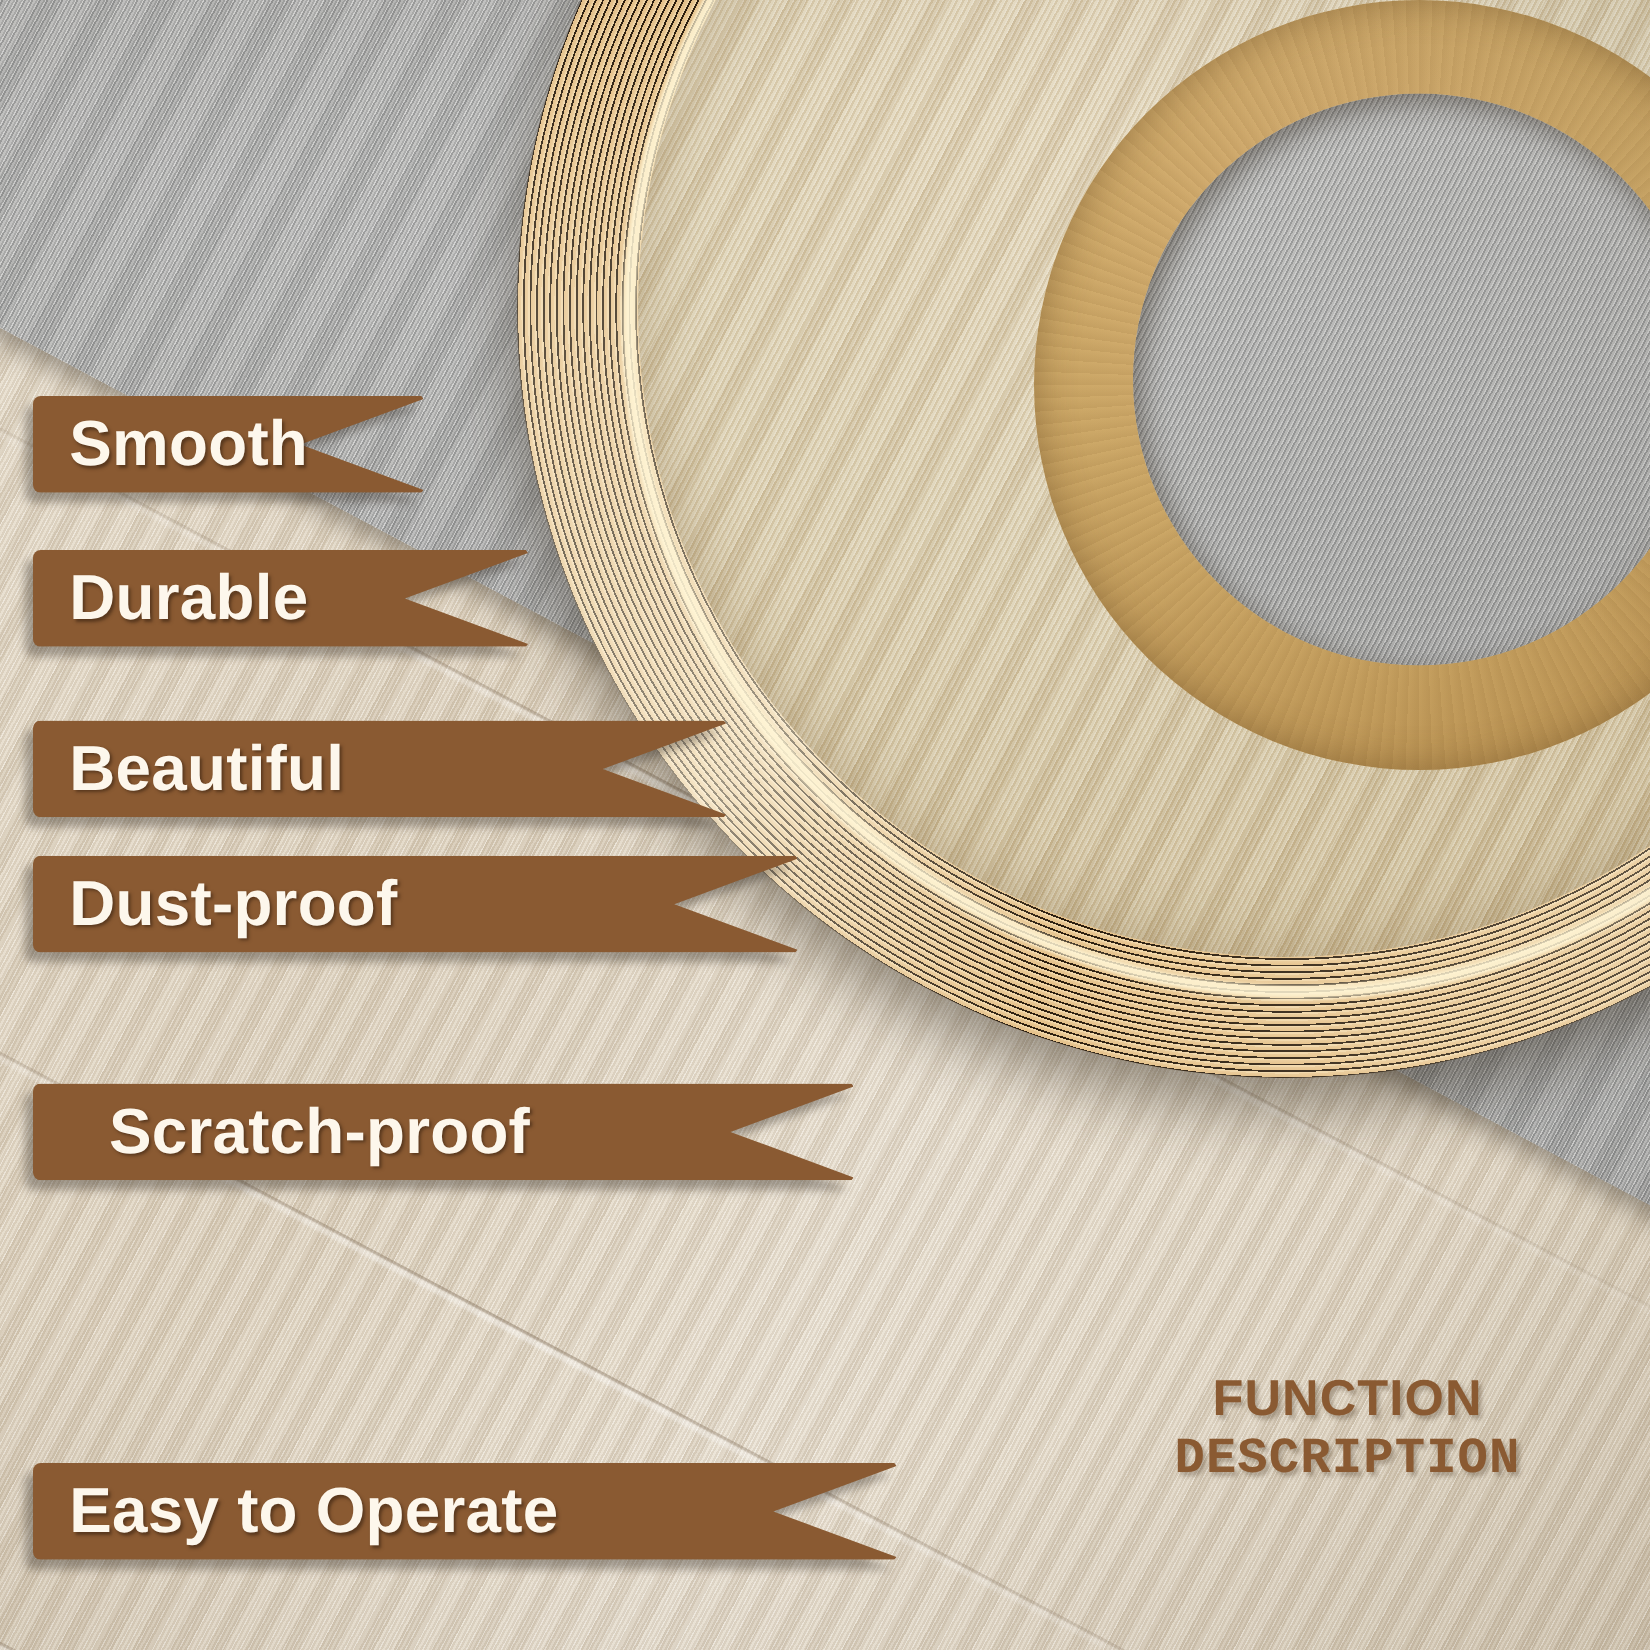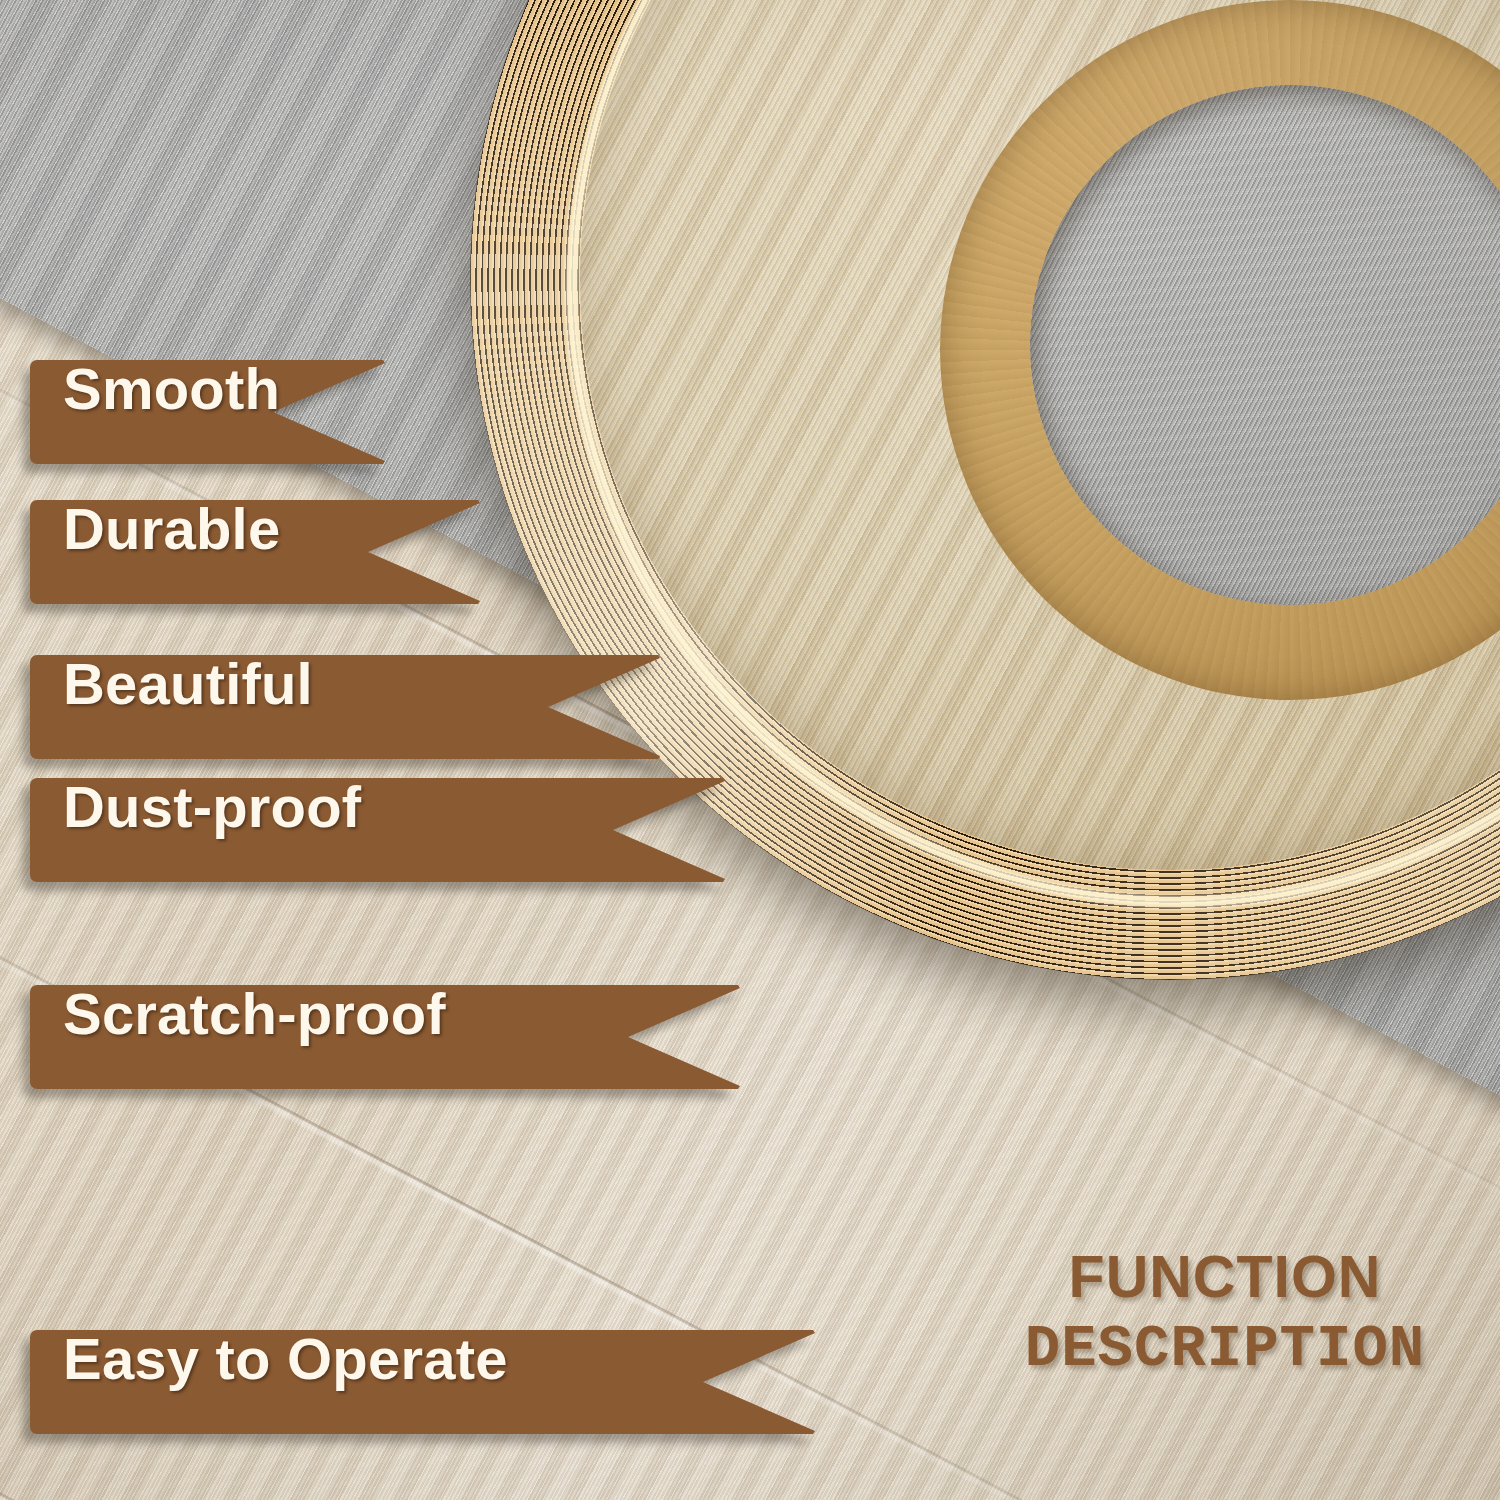--- a/index.html
+++ b/index.html
@@ -122,22 +122,22 @@
         rgba(255,255,255,.36) 0px, rgba(255,255,255,.36) 1px,
         rgba(95,97,99,.28) 1px, rgba(95,97,99,.28) 2.6px,
         rgba(255,255,255,.14) 2.6px, rgba(255,255,255,.14) 4.4px),
       linear-gradient(160deg,#b9b9b7 0%,#a9a9a7 55%,#9c9c9a 100%);
     box-shadow:inset 6px 8px 26px rgba(45,38,28,.48);
   }
 
   
   .banners{position:absolute;left:0;top:0;width:900px;height:1500px;}
   .banner{
-    position:absolute;left:30px;height:104px;
-    display:flex;
+    position:absolute;left:30px;height:88px;
+    display:flex;align-items:center;
     filter:drop-shadow(-7px 9px 4px rgba(60,52,44,.40));
   }
   .banner-shape{
     position:absolute;inset:0;
     background:#8a5a32;
     border-top-left-radius:7px;border-bottom-left-radius:7px;
     -webkit-clip-path:polygon(
       0% 0%, calc(100% - 2px) 0%, 100% 3%,
       calc(100% - 112px) 50%,
       100% 97%, calc(100% - 2px) 100%, 0% 100%);
@@ -152,21 +152,21 @@
     font-size:58px;font-weight:700;letter-spacing:.2px;
     padding-left:33px;white-space:nowrap;line-height:1;
     text-shadow:2px 2px 3px rgba(48,28,12,.55);
   }
 
   
   .fn-desc{
     position:absolute;left:975px;top:1242px;width:500px;
     text-align:center;
     color:#8a5a32;
-    font-size:59px;font-weight:700;line-height:1.22;
+    font-size:46px;font-weight:700;line-height:1.22;
     letter-spacing:1px;
     text-shadow:3px 4px 4px rgba(90,70,50,.38);
   }
   .fn-desc .l2{display:block;white-space:nowrap;font-family:Liberation Mono, monospace;}
 </style>
 </head>
 <body>
 
 <div class="stage">
 
@@ -205,21 +205,21 @@
     <div class="banner" style="top:500px;width:450px;">
       <div class="banner-shape"></div>
       <span class="banner-label">Durable</span>
     </div>
 
     <div class="banner" style="top:778px;width:695px;">
       <div class="banner-shape"></div>
       <span class="banner-label">Dust-proof</span>
     </div>
 
-    <div class="banner" style="top:985px;width:710px;">
+    <div class="banner" style="top:985px;width:710px;padding-left:36px;">
       <div class="banner-shape"></div>
       <span class="banner-label">Scratch-proof</span>
     </div>
 
 
     <div class="banner" style="top:1330px;width:785px;">
       <div class="banner-shape"></div>
       <span class="banner-label">Easy to Operate</span>
     </div>
 

